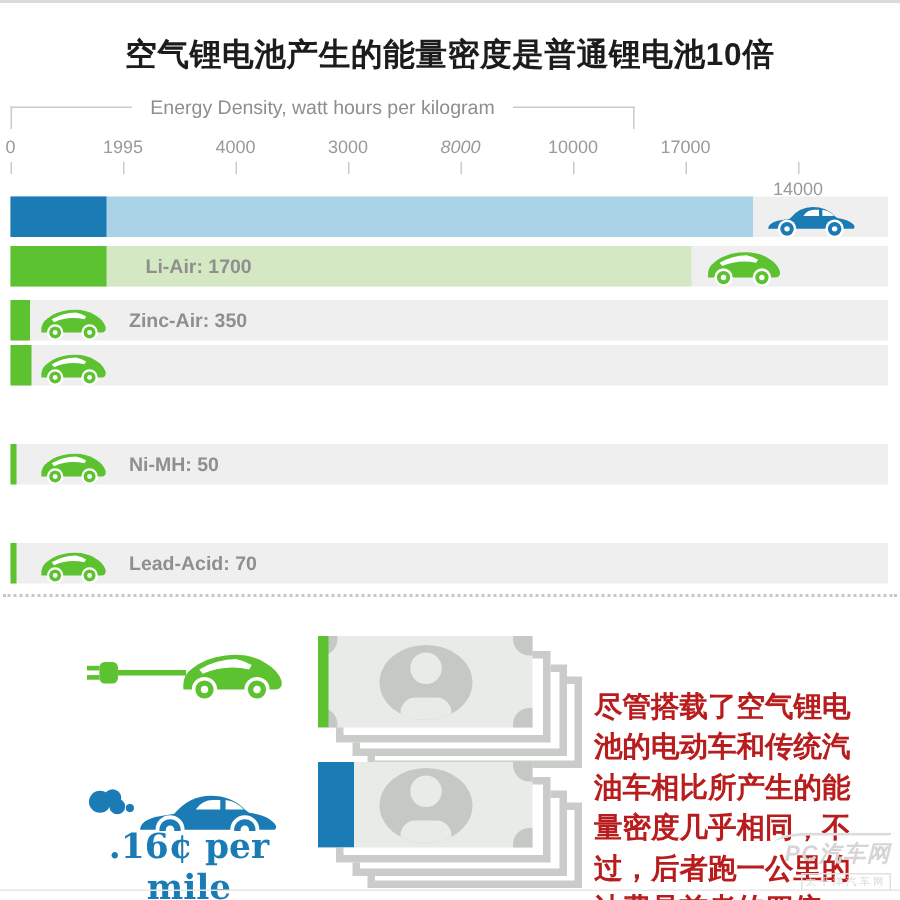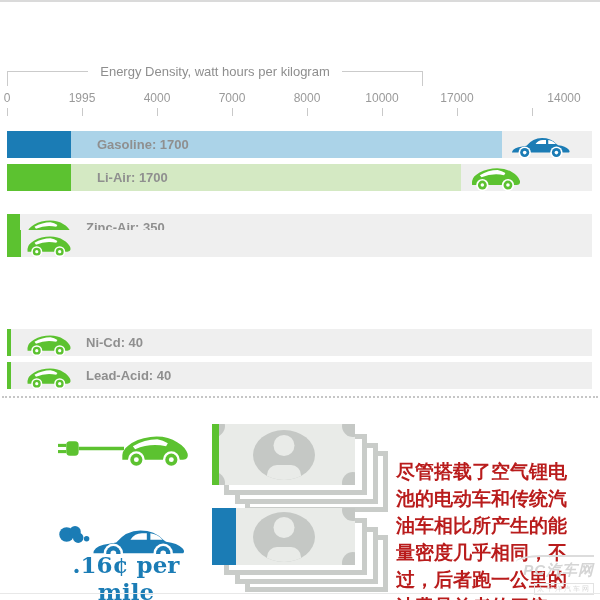--- a/index.html
+++ b/index.html
@@ -111,92 +111,92 @@
         <rect x="8" y="5" width="12" height="14" rx="3.5" fill="currentColor"></rect>
         <rect x="0" y="7.5" width="8" height="3" fill="currentColor"></rect>
         <rect x="0" y="13.5" width="8" height="3" fill="currentColor"></rect>
         <path d="M20 12 H64" stroke="currentColor" stroke-width="3.4" fill="none"></path>
       </symbol>
     </defs>
   </svg>
 
   <div class="topline"></div>
 
+  <div class="title">空气锂电池产生的能量密度是普通锂电池10倍</div>
 
   <div class="bracket">
     <div class="bseg left"></div>
     <div class="axis-title">Energy Density, watt hours per kilogram</div>
     <div class="bseg right"></div>
   </div>
 
   <span class="tick-label" style="left: 7px;">0</span>
   <span class="tick-label" style="left: 82px;">1995</span>
   <span class="tick-label" style="left: 157px;">4000</span>
-  <span class="tick-label" style="left: 232px;">7000</span>
-  <span class="tick-label" style="left: 307px;">8000</span>
+  <span class="tick-label" style="left: 232px;">3000</span>
+  <span class="tick-label" style="left: 307px; font-style: italic;">8000</span>
   <span class="tick-label" style="left: 382px;">10000</span>
   <span class="tick-label" style="left: 457px;">17000</span>
-  <span class="tick-label" style="left: 564px;">14000</span>
+  <span class="tick-label" style="left: 532px; margin-top: 28px;">14000</span>
   <div class="tick-mark" style="left: 7px;"></div>
   <div class="tick-mark" style="left: 82px;"></div>
   <div class="tick-mark" style="left: 157px;"></div>
   <div class="tick-mark" style="left: 232px;"></div>
   <div class="tick-mark" style="left: 307px;"></div>
   <div class="tick-mark" style="left: 382px;"></div>
   <div class="tick-mark" style="left: 457px;"></div>
   <div class="tick-mark" style="left: 532px;"></div>
 
   <div class="bar-row row-hero" style="top: 131px;">
     <div class="track"></div>
     <div class="fill range blue-range" style="width: 495px;"></div>
     <div class="fill solid blue-solid" style="width: 64px;"></div>
     <svg class="car car-blue car-end-sedan" viewBox="0 0 66 32" style="left: 511px;">
         <use href="#sym-sedan"></use>
       </svg>
-    <span class="bar-label">Gasoline: 1700</span>
   </div>
   <div class="bar-row row-hero" style="top: 164px;">
     <div class="track"></div>
     <div class="fill range green-range" style="width: 454px;"></div>
     <div class="fill solid green-solid" style="width: 64px;"></div>
     <svg class="car car-green car-end-hatch" viewBox="0 0 60 34" style="left: 470px;">
         <use href="#sym-hatch"></use>
       </svg>
     <span class="bar-label">Li-Air: 1700</span>
   </div>
-  <div class="bar-row" style="top: 214px; text-align: right;">
+  <div class="bar-row" style="top: 200px; text-align: right;">
     <div class="track"></div>
     <div class="fill solid green-solid" style="width: 13px;"></div>
     <svg class="car car-left" viewBox="0 0 60 34">
         <use href="#sym-hatch"></use>
       </svg>
     <span class="bar-label">Zinc-Air: 350</span>
   </div>
   <div class="bar-row" style="top: 230px;">
     <div class="track"></div>
     <div class="fill solid green-solid" style="width: 14px;"></div>
     <svg class="car car-left" viewBox="0 0 60 34">
         <use href="#sym-hatch"></use>
       </svg>
   </div>
-  <div class="bar-row" style="top: 329px;">
+  <div class="bar-row" style="top: 296px;">
     <div class="track"></div>
     <div class="fill solid green-solid" style="width: 4px;"></div>
     <svg class="car car-left" viewBox="0 0 60 34">
         <use href="#sym-hatch"></use>
       </svg>
-    <span class="bar-label">Ni-Cd: 40</span>
+    <span class="bar-label">Ni-MH: 50</span>
   </div>
   <div class="bar-row" style="top: 362px;">
     <div class="track"></div>
     <div class="fill solid green-solid" style="width: 4px;"></div>
     <svg class="car car-left" viewBox="0 0 60 34">
         <use href="#sym-hatch"></use>
       </svg>
-    <span class="bar-label">Lead-Acid: 40</span>
+    <span class="bar-label">Lead-Acid: 70</span>
   </div>
 
   <div class="divider"></div>
 
   <svg class="icon-electric" viewBox="0 0 134 44">
     <use href="#sym-plug" x="2" y="10" width="66" height="25"></use>
     <use href="#sym-hatch" x="64" y="2" width="70" height="40"></use>
   </svg>
 
   <div class="bills bills-green">

